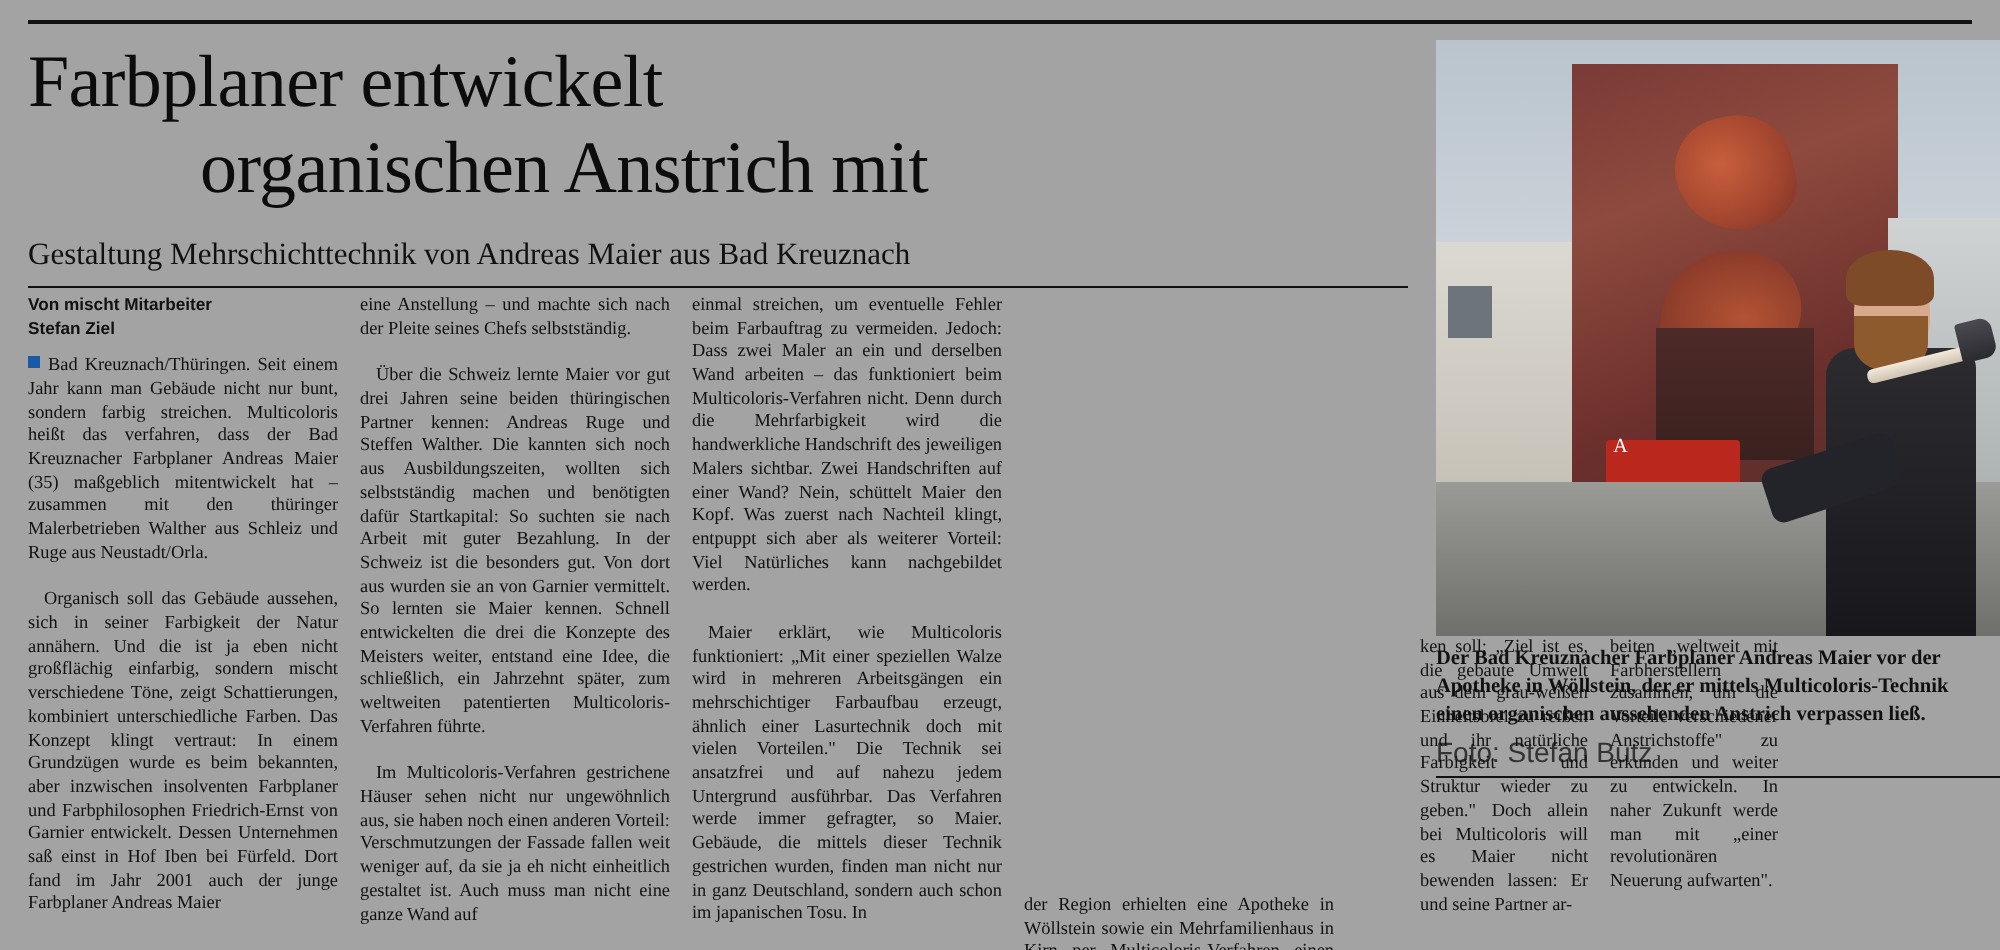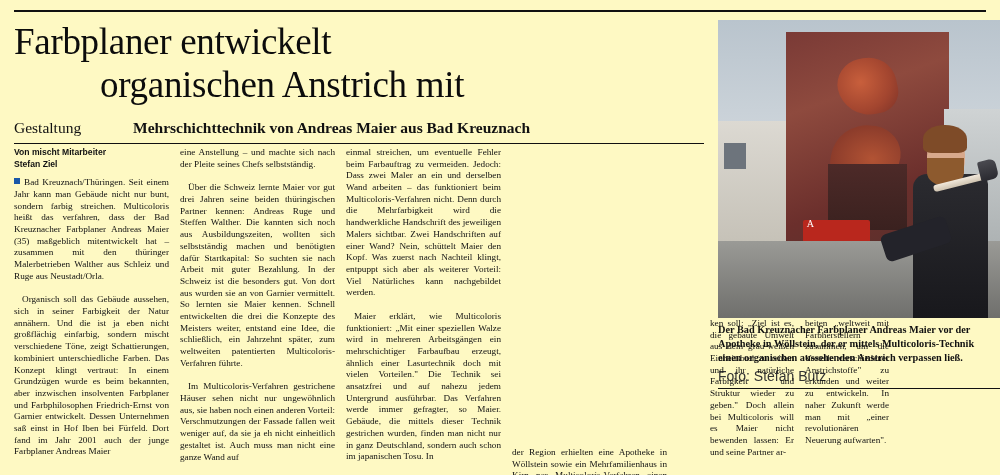--- a/index.html
+++ b/index.html
@@ -6,21 +6,21 @@
   html, body {
     margin: 0; padding: 0;
     width: 1000px; height: 475px;
     background: #ffffff;
     font-family: "Liberation Serif", serif;
     overflow: hidden;
   }
   .page {
     position: relative;
     width: 1000px; height: 475px;
-    background: #fef9c3;
+    background: #a3a3a3;
     padding: 10px 14px 6px 14px;
   }
   .rule-top {
     height: 2px;
     background: #111;
     margin: 0 0 8px 0;
   }
   .masthead {
     display: flex;
     flex-direction: row;
@@ -40,21 +40,21 @@
     color: #0c0c0c;
   }
   h1.headline .l2 { display: block; padding-left: 86px; }
   .subhead {
     font-family: "Liberation Serif", serif;
     font-size: 15.5px;
     margin: 12px 0 6px 0;
     color: #111;
   }
   .subhead .bold { font-weight: normal; }
-  .subhead .light { font-weight: bold; margin-left: 48px; }
+  .subhead .light { font-weight: normal; }
   .rule-sub {
     height: 1px;
     background: #111;
     margin: 4px 0 7px 0;
   }
   
   .photo-col {
     width: 282px;
     flex: 0 0 282px;
   }

